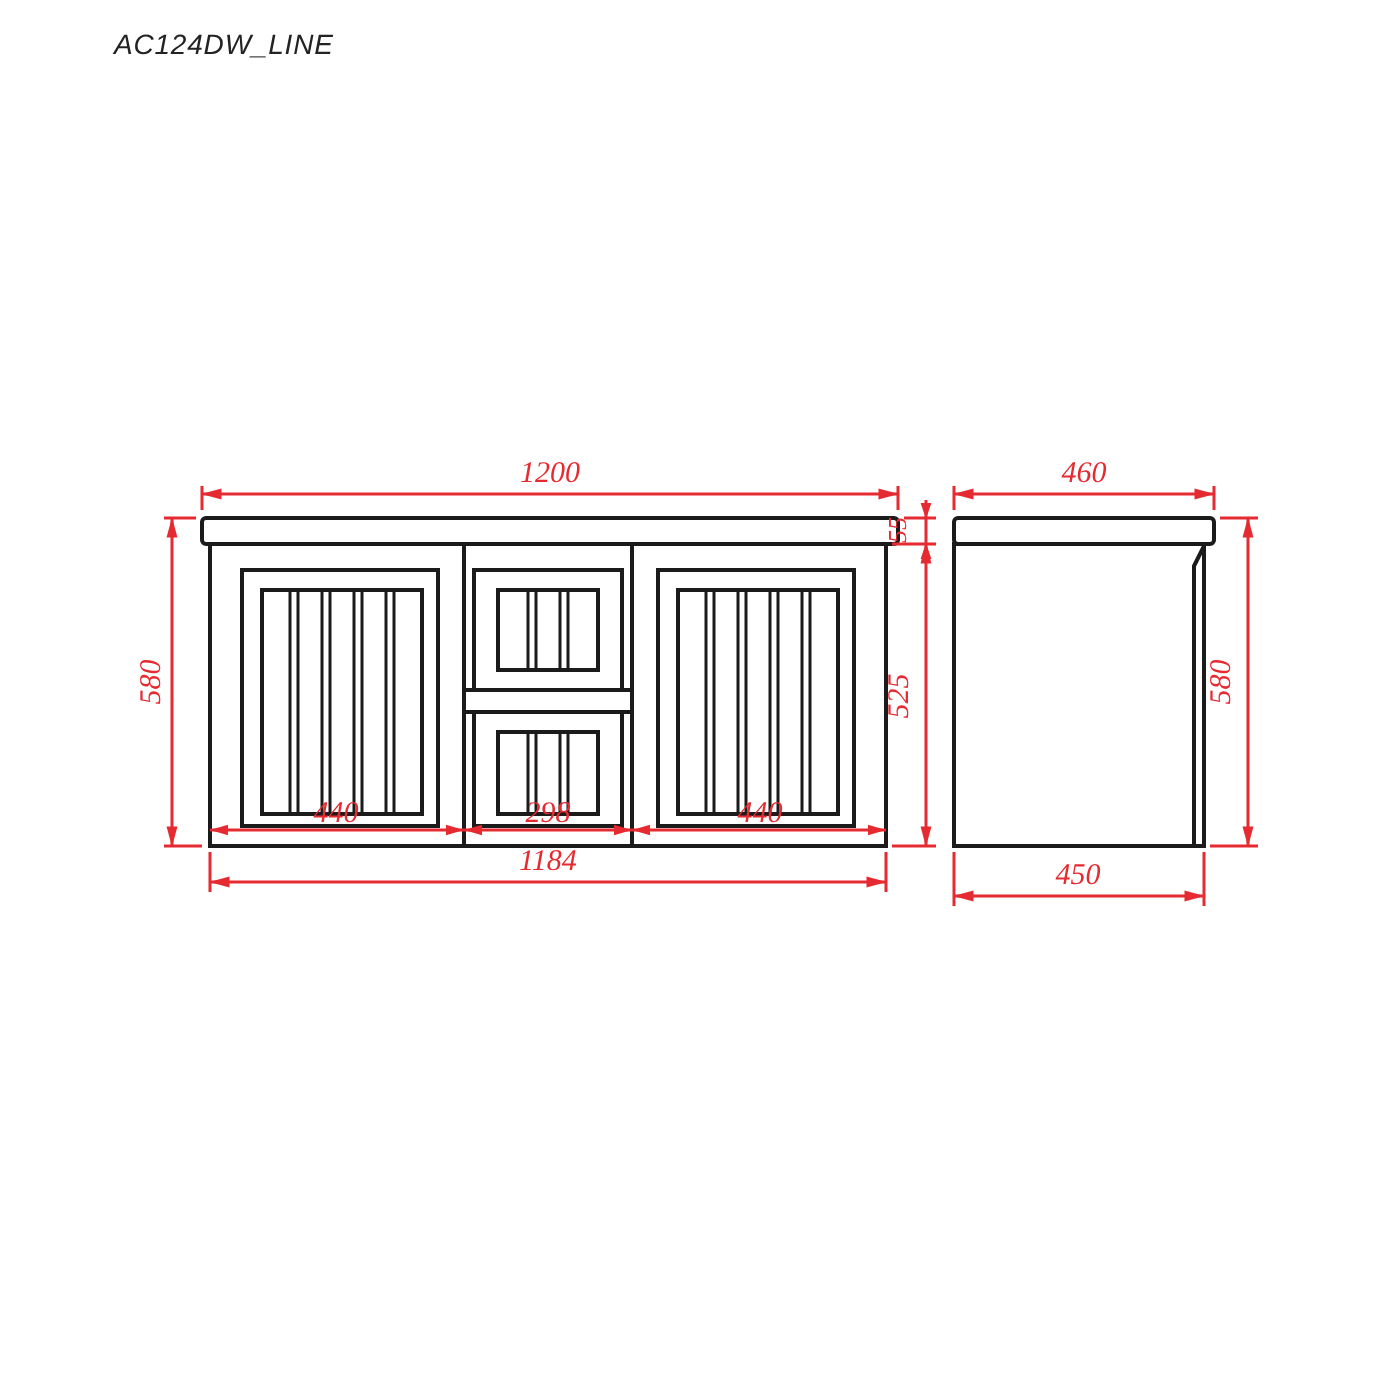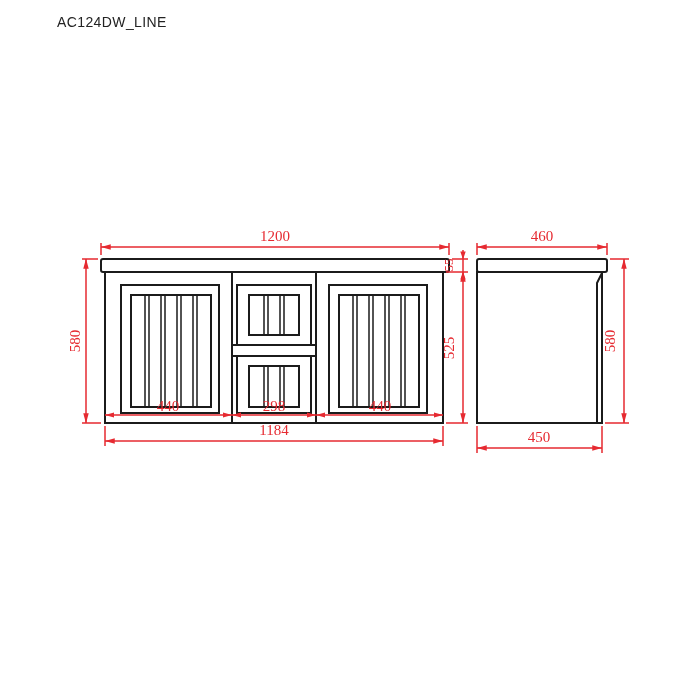--- a/index.html
+++ b/index.html
@@ -1,17 +1,17 @@
 <!DOCTYPE html>
 <html><head>
 <meta charset="utf-8">
 <style>
   html,body{margin:0;padding:0;background:#ffffff;}
   .canvas{position:relative;width:680px;height:700px;background:#ffffff;overflow:hidden;
-          font-family:"Liberation Sans",sans-serif;}
+          font-family:"Liberation Sans",sans-serif;font-style:italic;}
   .title{position:absolute;left:57px;top:14px;font-size:14px;letter-spacing:.4px;color:#232323;}
   svg{position:absolute;left:0;top:0;}
   .blk{stroke:#1b1b1b;fill:none;stroke-width:2;}
   .blk-thin{stroke:#1b1b1b;fill:none;stroke-width:1.5;}
   .red{stroke:#e62a31;fill:none;stroke-width:1.5;}
   .redfill{fill:#e62a31;stroke:none;}
   text.dim{fill:#e62a31;font-family:"Liberation Serif",serif;font-size:15px;text-anchor:middle;}
   text.dim-sm{fill:#e62a31;font-family:"Liberation Serif",serif;font-size:13px;text-anchor:middle;}
 </style>
 </head>

